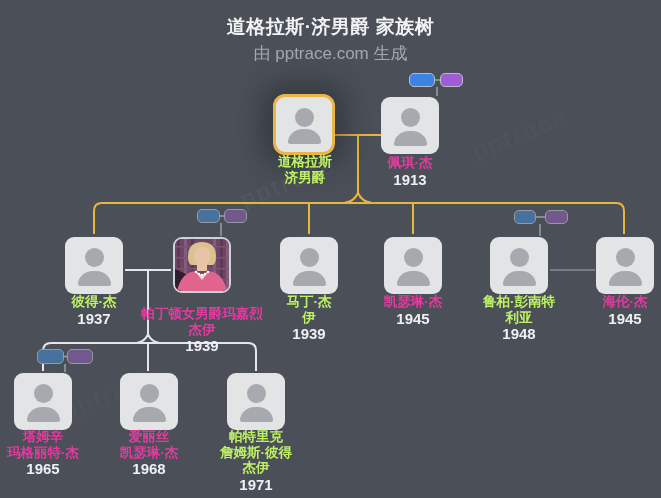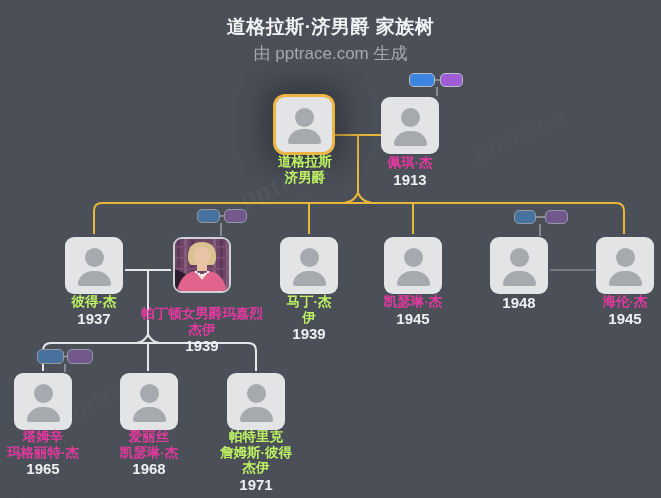--- a/index.html
+++ b/index.html
@@ -161,20 +161,22 @@
   </div>
   <div class="label" style="left:338px;top:294px;">
     <div class="name female">凯瑟琳·杰</div>
     <div class="year">1945</div>
   </div>
 
   <div class="card" style="left:490px;top:237px;">
     <span class="avatar"></span>
   </div>
   <div class="label" style="left:444px;top:294px;">
+    <div class="name male">鲁柏·彭南特
+利亚</div>
     <div class="year">1948</div>
   </div>
 
   <div class="card" style="left:596px;top:237px;">
     <span class="avatar"></span>
   </div>
   <div class="label" style="left:550px;top:294px;">
     <div class="name female">海伦·杰</div>
     <div class="year">1945</div>
   </div>

